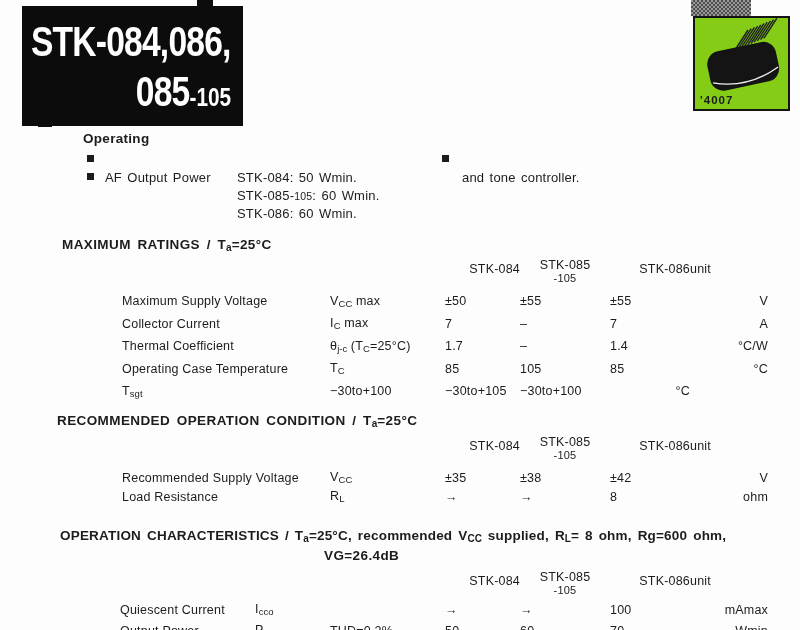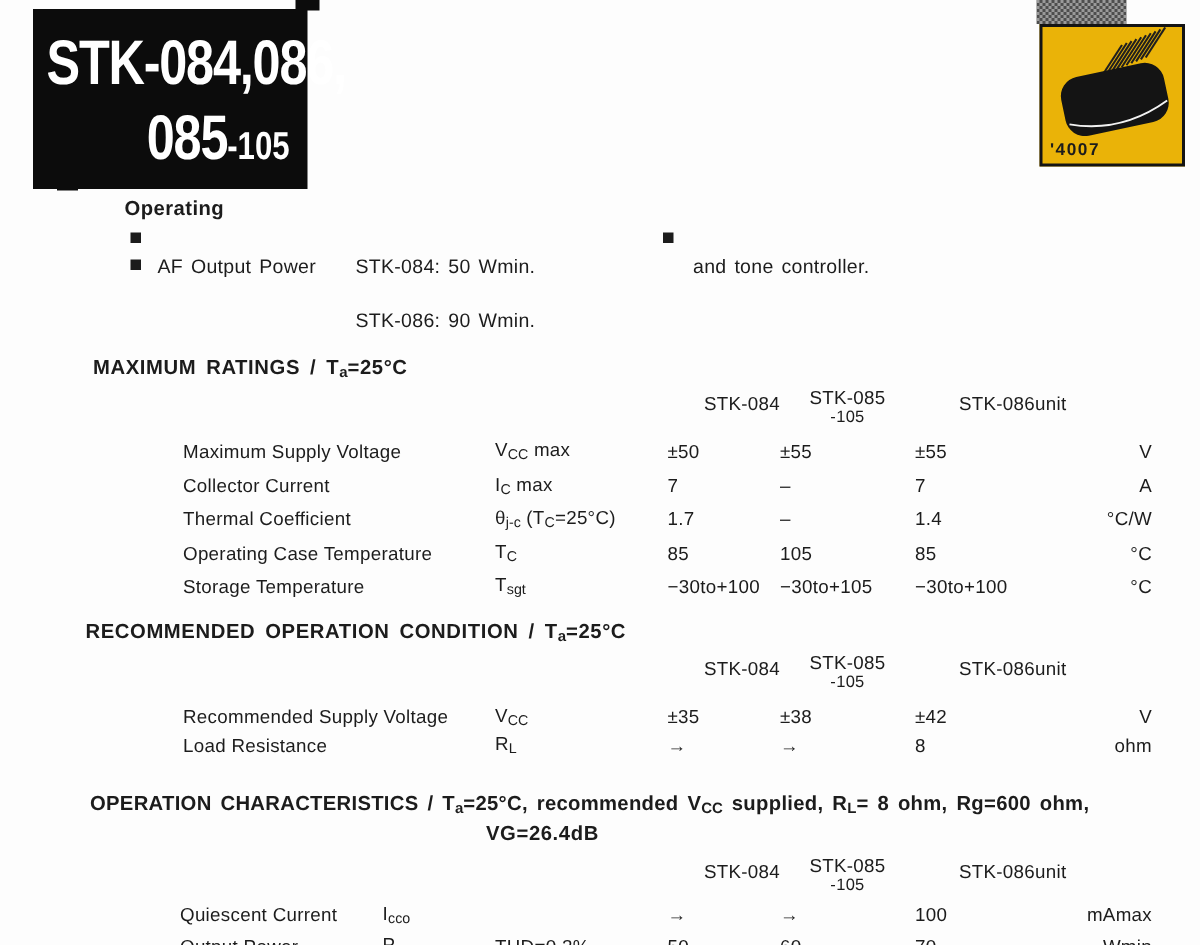--- a/index.html
+++ b/index.html
@@ -1,33 +1,33 @@
 <!DOCTYPE html>
 <html><head>
 <meta charset="utf-8">
 <style>
   *{box-sizing:border-box;margin:0;padding:0}
   html,body{background:#ffffff}
   .page{position:relative;width:800px;height:630px;background:#fdfdfd;color:#1c1c1c;
         font-family:"Liberation Sans",sans-serif;overflow:hidden}
 
   
-  .title-block{position:absolute;left:22px;top:6px;width:183px;height:120px;background:#0c0c0c;color:#fff}
+  .title-block{position:absolute;left:22px;top:6px;width:221px;height:120px;background:#0c0c0c;color:#fff}
   .tb-l1{position:absolute;left:9px;top:12px;font-size:42px;font-weight:bold;letter-spacing:-1px;
          transform:scaleX(.8);transform-origin:left top;white-space:nowrap}
   .tb-l2{position:absolute;right:12px;top:62px;font-size:42px;font-weight:bold;letter-spacing:-1px;
          transform:scaleX(.8);transform-origin:right top;white-space:nowrap}
   .tb-suffix{font-size:26px;font-weight:bold;letter-spacing:0}
   .artifact-tab{position:absolute;left:197px;top:0;width:16px;height:7px;background:#0c0c0c}
   .artifact-tick{position:absolute;left:38px;top:124px;width:14px;height:3px;background:#0c0c0c}
 
   
   .halftone{position:absolute;left:691px;top:0;width:60px;height:16px;
             background:repeating-conic-gradient(#4e4e4e 0% 25%,#9a9a9a 0% 50%);background-size:4px 4px}
-  .pkg-box{position:absolute;left:693px;top:16px;width:97px;height:95px;border:2px solid #141414;background:#eab308}
+  .pkg-box{position:absolute;left:693px;top:16px;width:97px;height:95px;border:2px solid #141414;background:#84cc16}
   .pkg-svg{position:absolute;inset:0;width:100%;height:100%}
   .pkg-label{position:absolute;left:5px;bottom:3px;font-size:11.5px;font-weight:bold;letter-spacing:1px}
 
   
   .f-head{position:absolute;left:83px;top:131px;font-size:13.5px;font-weight:bold;letter-spacing:.3px}
   .f-line{position:absolute;left:0;top:0;width:800px;height:17px;line-height:17px;font-size:13px;
           letter-spacing:.2px;word-spacing:1.5px}
   .f-line>span{position:absolute;white-space:nowrap}
   .blt{position:absolute;width:7px;height:7px;background:#1c1c1c;top:4px}
 
@@ -96,22 +96,25 @@
   <div class="f-line" style="top:151px">
     <span class="blt" style="left:87px"></span>
     <span class="blt" style="left:442px"></span>
   </div>
   <div class="f-line" style="top:169px">
     <span class="blt" style="left:87px"></span>
     <span style="left:105px">AF Output Power</span>
     <span style="left:237px">STK-084: 50 Wmin.</span>
     <span style="left:462px">and tone controller.</span>
   </div>
+  <div class="f-line" style="top:187px">
+    <span style="left:237px">STK-085-<span class="sm">105</span>: 60 Wmin.</span>
+  </div>
   <div class="f-line" style="top:205px">
-    <span style="left:237px">STK-086: 90 Wmin.</span>
+    <span style="left:237px">STK-086: 60 Wmin.</span>
   </div>
 
   <div class="h" style="left:62px;top:237px">MAXIMUM RATINGS / T<sub>a</sub>=25°C</div>
   <div class="thead" style="top:253px">
     <div class="hc">
         <span>STK-084</span>
       </div>
     <div class="hc two">
       <span>STK-085</span>
       <span class="sub2">-105</span>
@@ -150,21 +153,20 @@
       </div>
       <div class="trow">
         <div class="c-label">Operating Case Temperature</div>
         <div class="c-sym">T<sub>C</sub></div>
         <div class="c-val">85</div>
         <div class="c-val">105</div>
         <div class="c-val">85</div>
         <div class="c-unit">°C</div>
       </div>
       <div class="trow">
-        <div class="c-label">Storage Temperature</div>
         <div class="c-sym">T<sub>sgt</sub></div>
         <div class="c-val">−30to+100</div>
         <div class="c-val">−30to+105</div>
         <div class="c-val">−30to+100</div>
         <div class="c-unit">°C</div>
       </div>
     </div>
 
   <div class="h" style="left:57px;top:413px">RECOMMENDED OPERATION CONDITION / T<sub>a</sub>=25°C</div>
   <div class="thead" style="top:430px">

